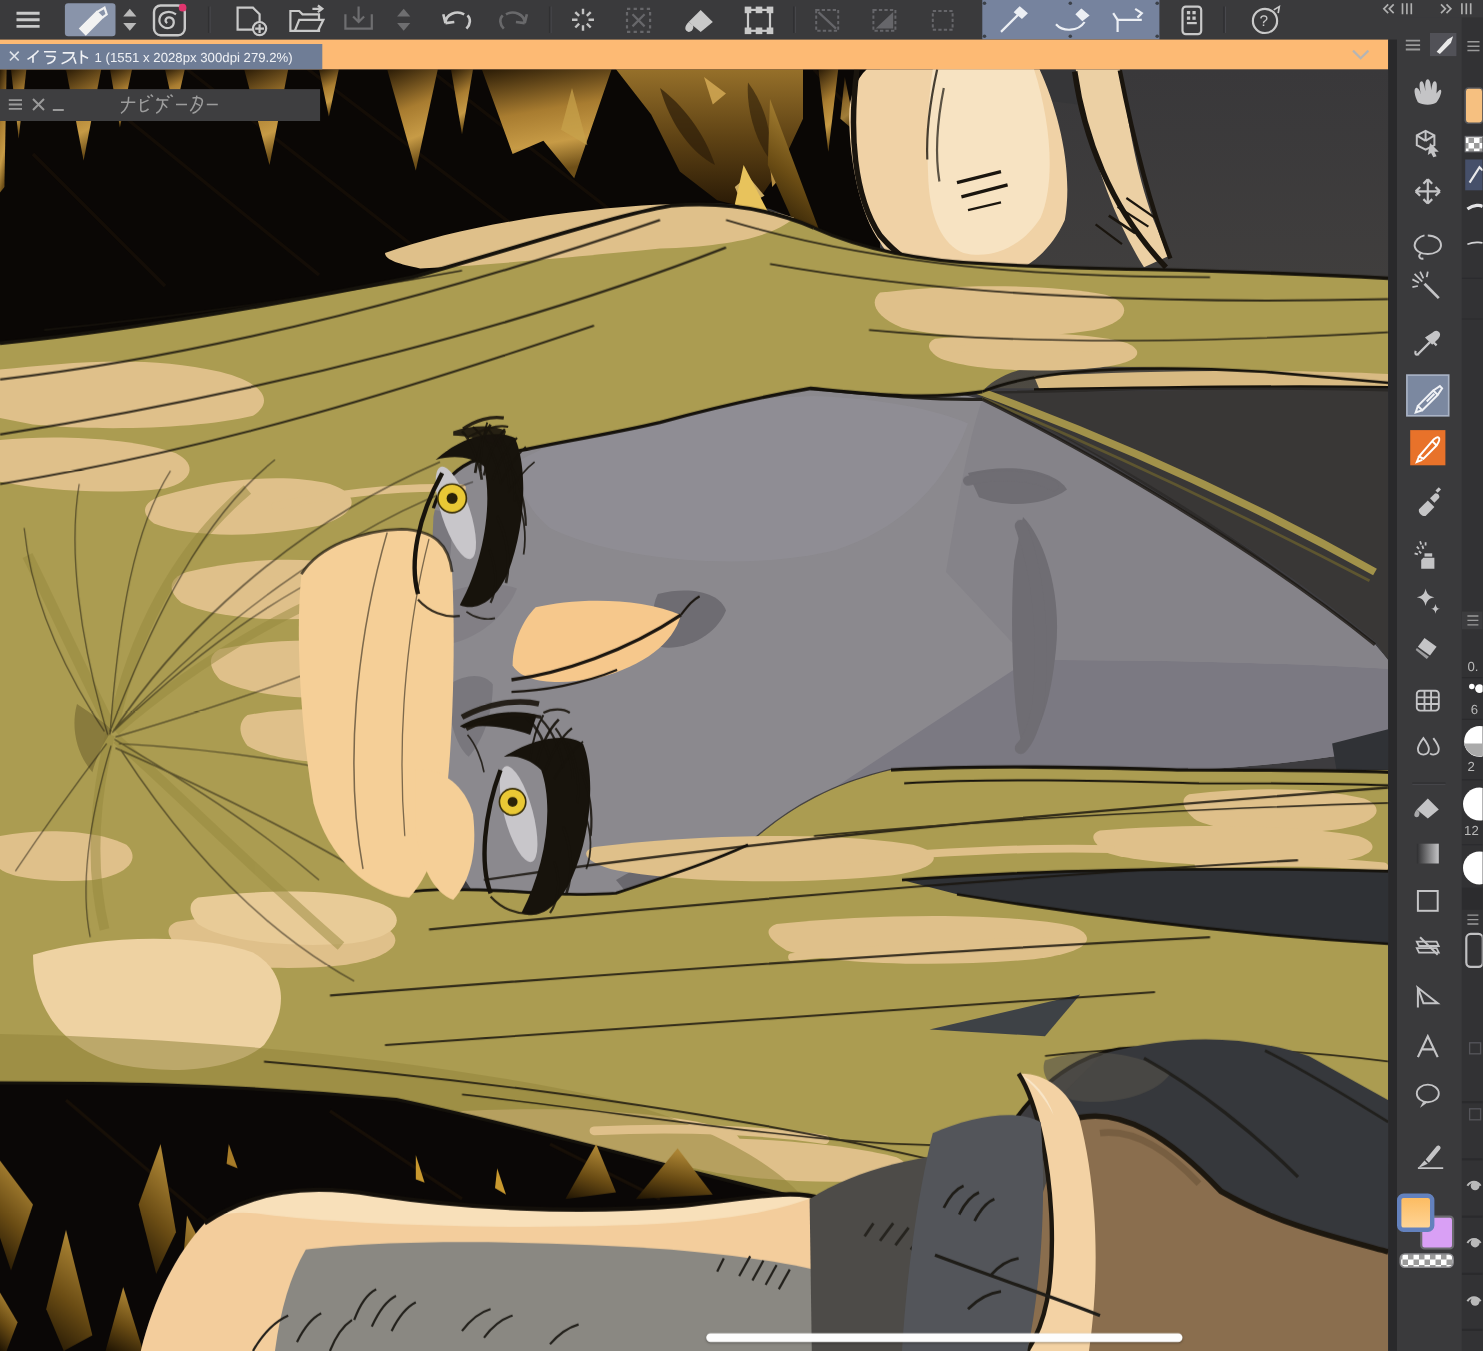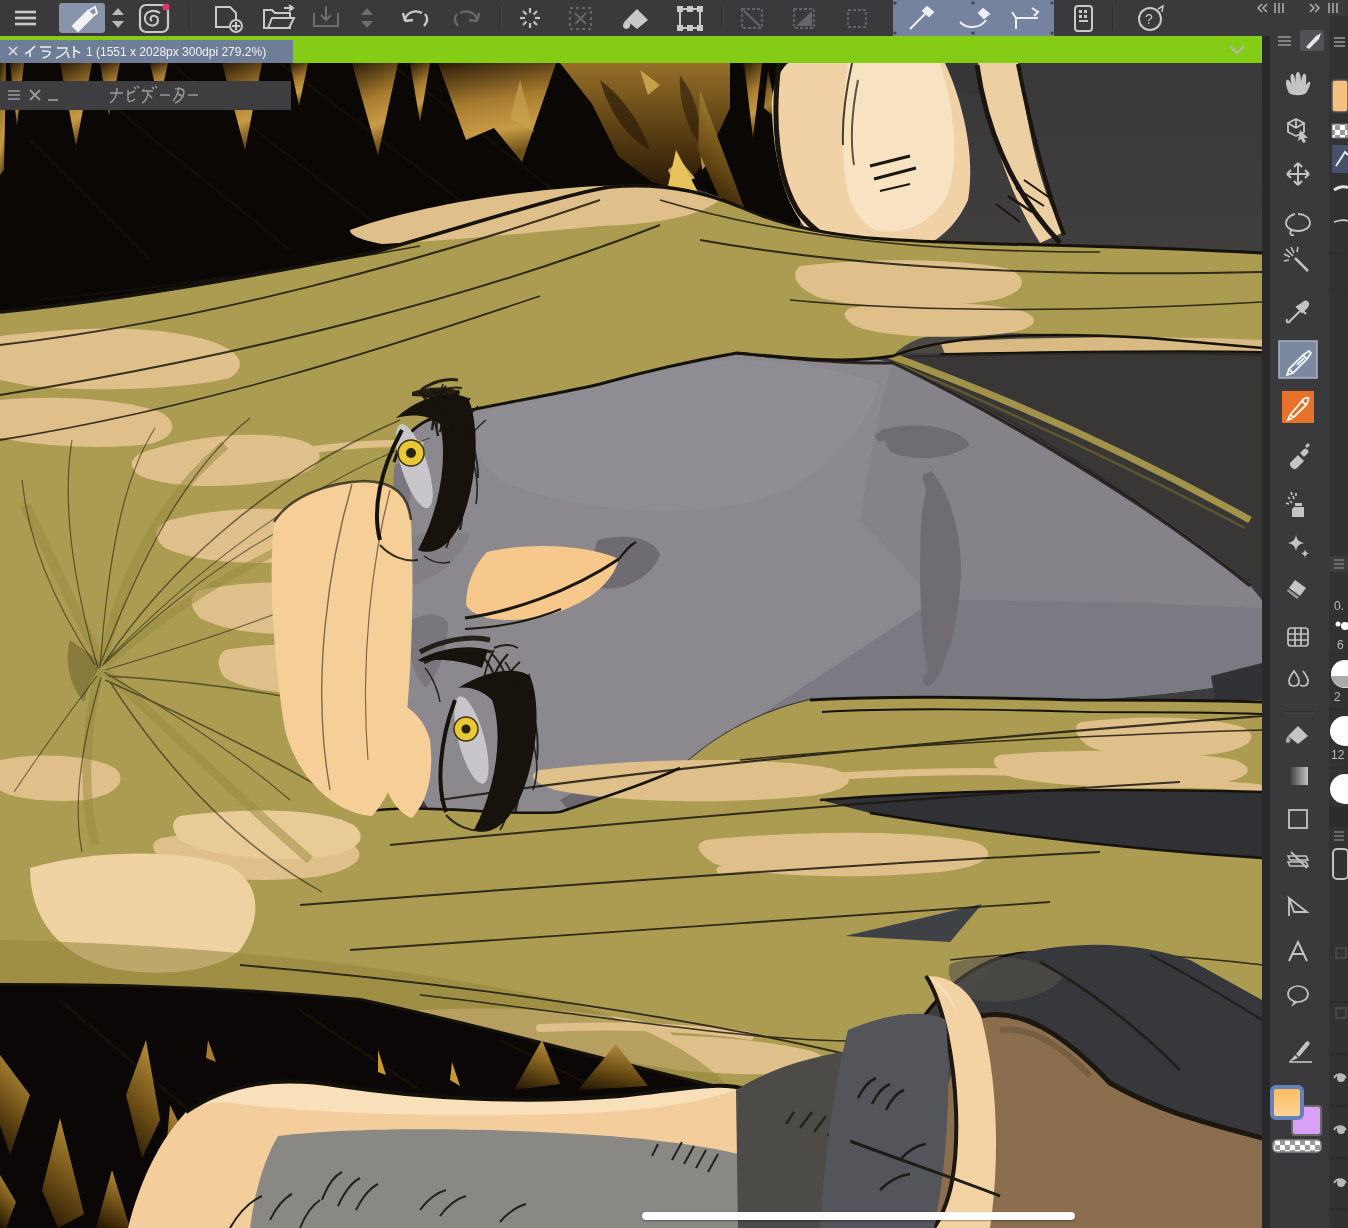--- a/index.html
+++ b/index.html
@@ -520,21 +520,21 @@
 
 <g stroke="#b0b0b0" stroke-width="1.5" fill="none">
 <path d="M1262,4 L1258,8 L1262,12 M1267,4 L1263,8 L1267,12"></path>
 <path d="M1275,3 V13 M1279,3 V13 M1283,3 V13"></path>
 <path d="M1310,4 L1314,8 L1310,12 M1315,4 L1319,8 L1315,12"></path>
 <path d="M1329,3 V13 M1333,3 V13 M1337,3 V13"></path>
 </g>
 </svg>
 </div>
 
-<div class="abs" style="left:0;top:36px;width:1262px;height:27px;background:#84cc16">
+<div class="abs" style="left:0;top:36px;width:1262px;height:27px;background:#fdba74">
 <div class="abs" style="left:0;top:4px;width:293px;height:23px;background:#6f7d96"></div>
 <svg class="abs" style="left:0;top:0" width="1262" height="27">
 <path d="M9,11 L17,19 M17,11 L9,19" stroke="#dfe3ea" stroke-width="1.5"></path>
 
 <g stroke="#eff1f5" stroke-width="1.5" fill="none">
 <path d="M35,10 C32,14 28,16 25,18 M30,14 L30,21"></path>
 <path d="M40,11 H51 M42,15 C42,15 50,15 50,16 C50,19 47,21 43,22"></path>
 <path d="M57,12 H67 C67,16 62,20 56,22 M67,16 L69,22"></path>
 <path d="M74,10 V22 M74,14 L80,17"></path>
 </g>

